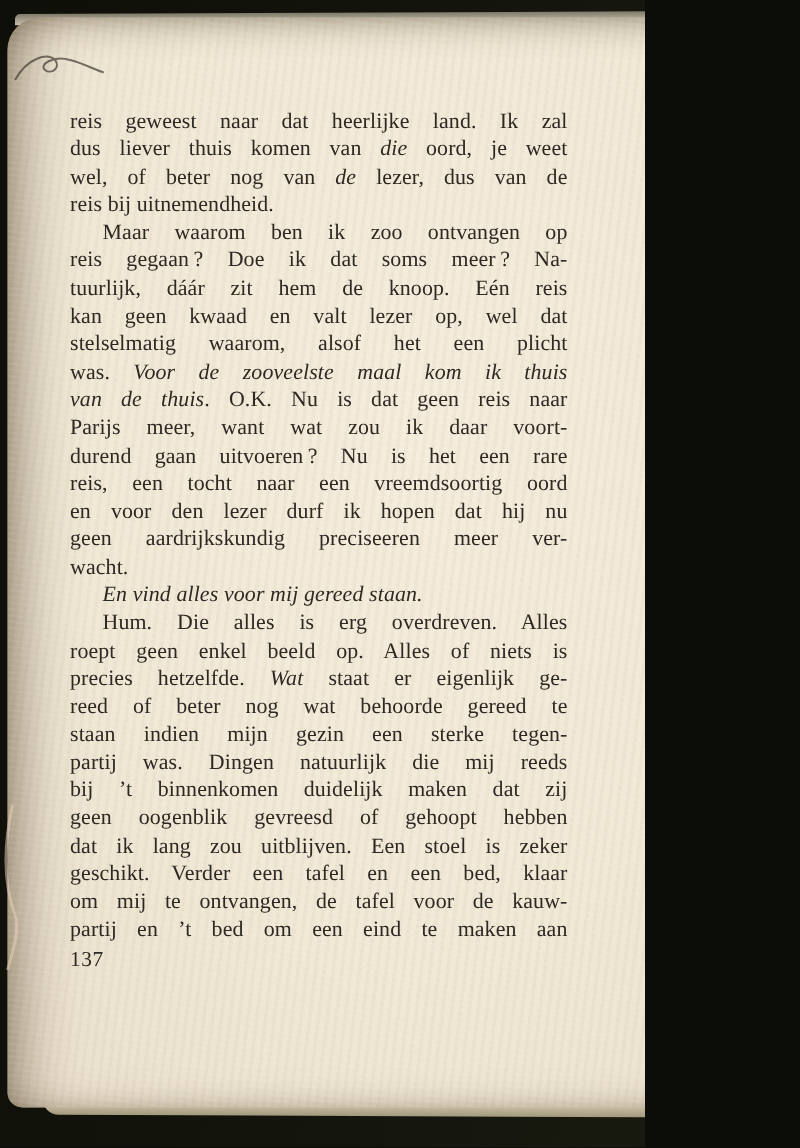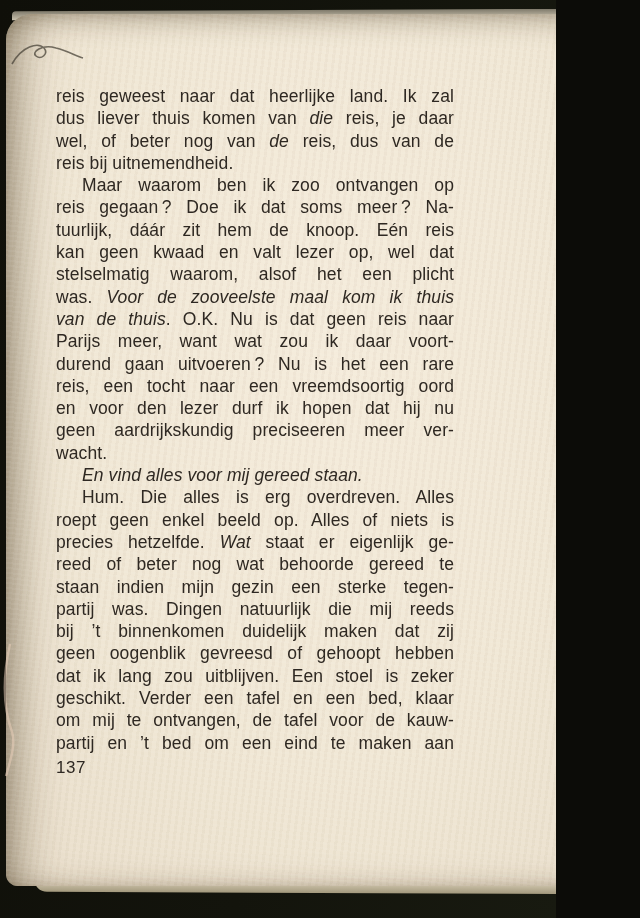--- a/index.html
+++ b/index.html
@@ -1,19 +1,19 @@
 <!DOCTYPE html>
 <html><head>
 <meta charset="utf-8">
 <style>
   html,body{margin:0;padding:0;background:#0c0c08;}
   .photo{
-    position:relative;width:556px;height:918px;overflow:hidden;
+    position:relative;width:516px;height:918px;overflow:hidden;
     background:linear-gradient(100deg,#0f0f09 0%,#13140c 55%,#181a10 100%);
-    font-family:Liberation Sans, sans-serif;
+    font-family:Liberation Serif, serif;
   }
   
   .edge-top{
     position:absolute;left:12px;top:10px;width:590px;height:9px;
     background:linear-gradient(#7f7a6b,#cac2ae);
     border-radius:4px 6px 0 0;transform:rotate(-0.25deg);
   }
   
   .edge-right{
     position:absolute;left:594px;top:15px;width:21px;height:873px;
@@ -65,22 +65,22 @@
 
 <div class="photo">
   <div class="edge-top"></div>
   <div class="edge-right"></div>
   <div class="edge-bottom"></div>
 
   <div class="page">
     <div class="grain"></div>
     <div class="textblock">
         <div class="line j"><span>reis geweest naar dat heerlijke land. Ik zal</span></div>
-        <div class="line j"><span>dus liever thuis komen van </span><em>die</em><span> reis, je daar</span></div>
-        <div class="line j"><span>wel, of beter nog van </span><em>de</em><span> reis, dus van de</span></div>
+        <div class="line j"><span>dus liever thuis komen van </span><em>die</em><span> oord, je weet</span></div>
+        <div class="line j"><span>wel, of beter nog van </span><em>de</em><span> lezer, dus van de</span></div>
         <div class="line"><span>reis bij uitnemendheid.</span></div>
         <div class="line j ind"><span>Maar waarom ben ik zoo ontvangen op</span></div>
         <div class="line j"><span>reis gegaan ? Doe ik dat soms meer ? Na-</span></div>
         <div class="line j"><span>tuurlijk, dáár zit hem de knoop. Eén reis</span></div>
         <div class="line j"><span>kan geen kwaad en valt lezer op, wel dat</span></div>
         <div class="line j"><span>stelselmatig waarom, alsof het een plicht</span></div>
         <div class="line j"><span>was. </span><em>Voor de zooveelste maal kom ik thuis</em></div>
         <div class="line j"><em>van de thuis</em><span>. O.K. Nu is dat geen reis naar</span></div>
         <div class="line j"><span>Parijs meer, want wat zou ik daar voort-</span></div>
         <div class="line j"><span>durend gaan uitvoeren ? Nu is het een rare</span></div>

